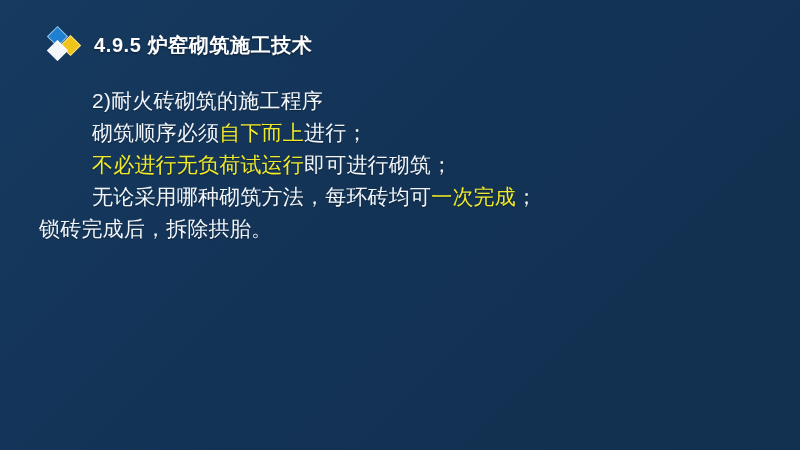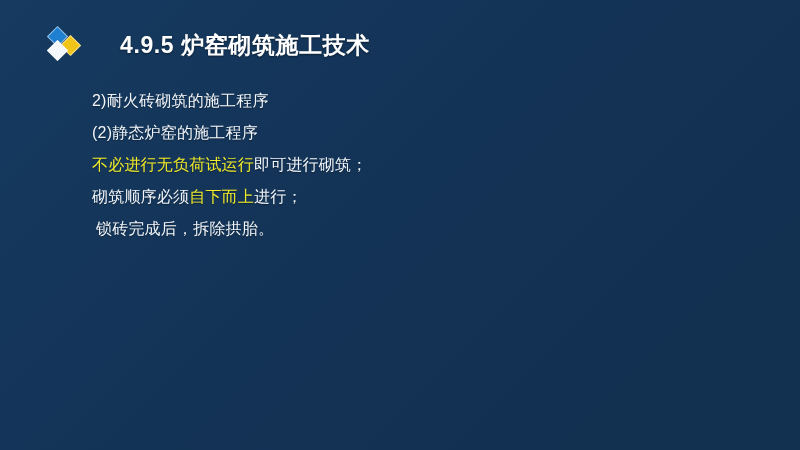--- a/index.html
+++ b/index.html
@@ -48,50 +48,50 @@
     height: 15px;
     transform: rotate(45deg);
     border: 1px solid rgba(255,255,255,0.55);
     box-sizing: border-box;
   }
   .diamond.blue   { left: 4px;  top: 5px;  background: #1f7fd0; }
   .diamond.yellow { left: 17px; top: 14px; background: #f0c419; }
   .diamond.white  { left: 4px;  top: 19px; background: #f5f8fb; }
 
   #title-text {
-    margin-left: 28px;
+    margin-left: 2px;
     color: #ffffff;
-    font-size: 23px;
+    font-size: 20px;
     font-weight: bold;
     letter-spacing: 0.6px;
     white-space: nowrap;
     text-shadow: 0 1px 2px rgba(0,0,0,0.45);
   }
 
   
   #body-text {
     position: absolute;
     left: 0;
     top: 84px;
     width: 800px;
   }
 
   .line {
     color: #f2f6fa;
-    font-size: 16px;
+    font-size: 21px;
     line-height: 19px;
     height: 32px;
     white-space: nowrap;
     padding-left: 92px;
     letter-spacing: 0.2px;
     text-shadow: 0 1px 1px rgba(0,0,0,0.35);
     display: flex;
     align-items: center;
   }
-  .line.outdent      { padding-left: 96px; }
+  .line.outdent      { padding-left: 39px; }
 
   .hl { color: #f0ea2a; }
   .pl { color: #f2f6fa; }
 </style>
 </head>
 <body>
 
 <div id="slide">
 
   <div id="title-bar">
@@ -103,29 +103,31 @@
     </div>
 
     <div id="title-text">4.9.5  炉窑砌筑施工技术</div>
   </div>
 
   <div id="body-text">
       <div class="line">
         <span class="pl">2)耐火砖砌筑的施工程序</span>
       </div>
       <div class="line">
-        <span class="pl">(2)静态炉窑的施工程序</span>
+        <span class="pl">砌筑顺序必须</span>
+        <span class="hl">自下而上</span>
+        <span class="pl">进行；</span>
       </div>
       <div class="line">
         <span class="hl">不必进行无负荷试运行</span>
         <span class="pl">即可进行砌筑；</span>
       </div>
       <div class="line">
-        <span class="pl">砌筑顺序必须</span>
-        <span class="hl">自下而上</span>
-        <span class="pl">进行；</span>
+        <span class="pl">无论采用哪种砌筑方法，每环砖均可</span>
+        <span class="hl">一次完成</span>
+        <span class="pl">；</span>
       </div>
       <div class="line outdent">
         <span class="pl">锁砖完成后，拆除拱胎。</span>
       </div>
     </div>
 
 </div>
 
 </body></html>

